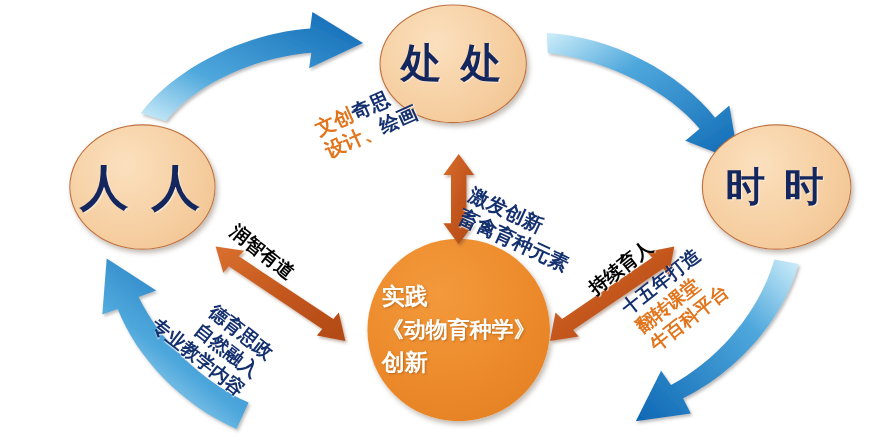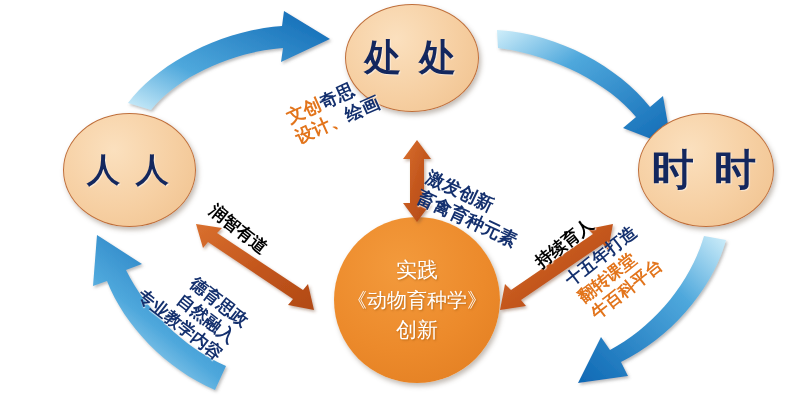--- a/index.html
+++ b/index.html
@@ -26,30 +26,30 @@
   }
   .node.peach .label{
     color:#13275E;font-weight:bold;letter-spacing:.10em;
     text-shadow:1px 1px 1px rgba(255,255,255,.55);
   }
   .node.orange{
     background:radial-gradient(circle at 40% 30%, #F39A3C 0%, #EC8A2B 55%, #E07C20 100%);
     border:none;
   }
   .node.orange .label{
-    color:#ffffff;font-weight:normal;line-height:1.42;text-align:center;
+    color:#ffffff;font-weight:bold;line-height:1.42;
     text-shadow:1px 1px 2px rgba(150,80,10,.55);
   }
 
   #node-top{left:345px;top:4px;width:132px;height:106px;}
   #node-top .label{font-size:37px;}
   #node-left{left:63px;top:113px;width:131px;height:112px;}
-  #node-left .label{font-size:33px;}
+  #node-left .label{font-size:44px;}
   #node-right{left:638px;top:113px;width:134px;height:112px;}
-  #node-right .label{font-size:42px;}
+  #node-right .label{font-size:36px;}
   #node-center{left:334px;top:217px;width:166px;height:166px;}
   #node-center .label{font-size:21px;}
   #node-center .label .line2{font-size:20px;white-space:nowrap;}
 
   .cap{
     position:absolute;z-index:4;font-weight:bold;white-space:nowrap;
     line-height:1.24;text-shadow:1px 1px 1px rgba(255,255,255,.75);
   }
   .cap .o{color:#E2741B;}
   .cap .b{color:#14306E;}

